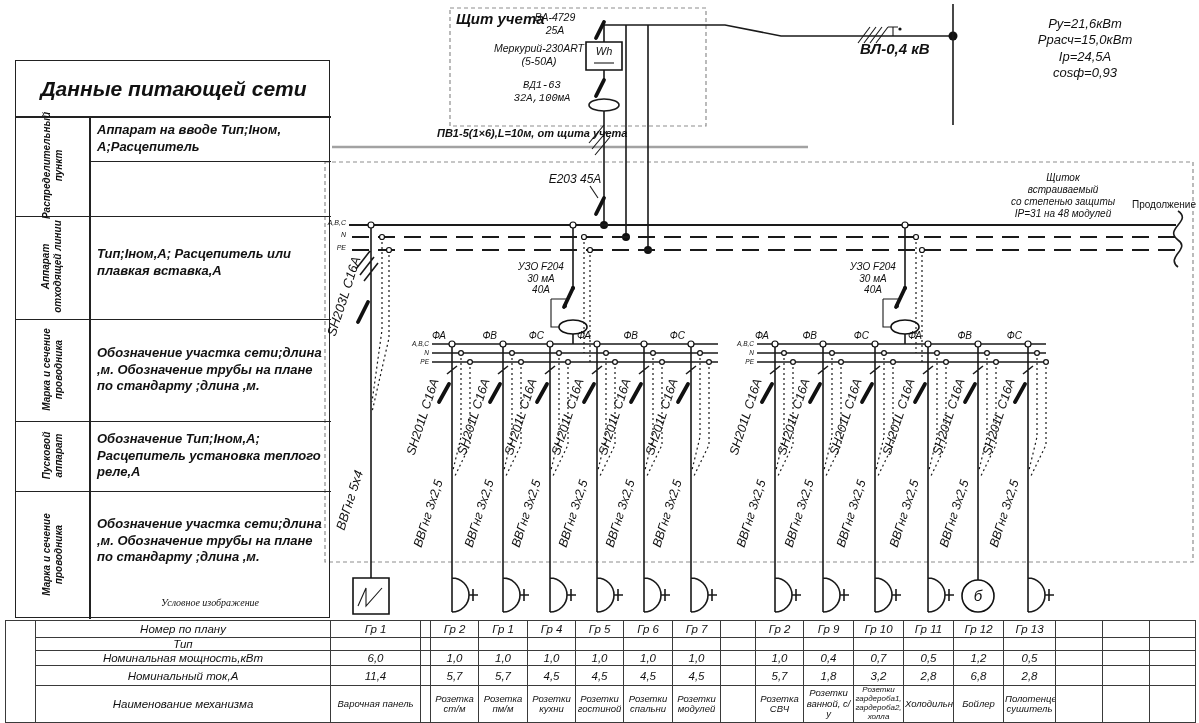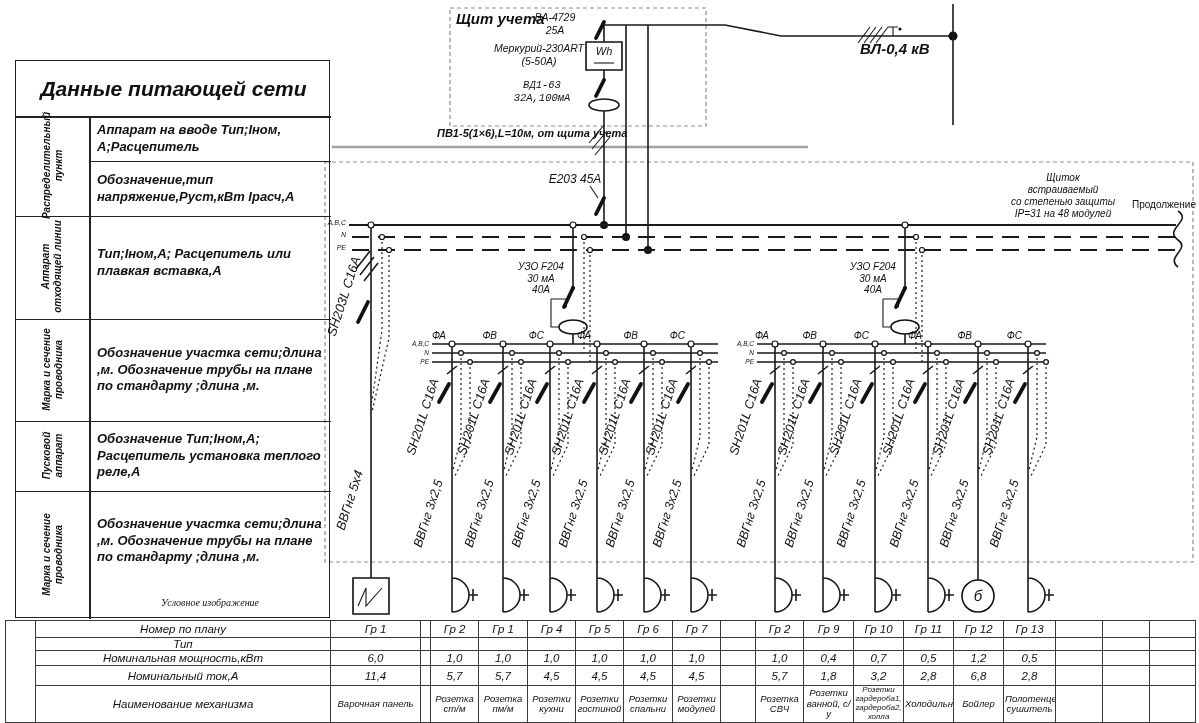--- a/index.html
+++ b/index.html
@@ -235,21 +235,20 @@
 <div id="feeder">
   <div class="cell" style="left:0;top:0;width:315px;height:55px;font-size:21px;">Данные питающей сети</div>
   <div class="hl" style="left:0;top:55px;width:315px;height:1.5px;"></div>
   <div class="vl" style="left:73px;top:55px;width:1.5px;height:503px;"></div>
   <div class="hl" style="left:73px;top:100px;width:242px;height:1px;"></div>
   <div class="hl" style="left:0;top:155px;width:315px;height:1px;"></div>
   <div class="hl" style="left:0;top:258px;width:315px;height:1px;"></div>
   <div class="hl" style="left:0;top:360px;width:315px;height:1px;"></div>
   <div class="hl" style="left:0;top:430px;width:315px;height:1px;"></div>
   <div class="cell" style="left:73px;top:55px;width:242px;height:45px;">Аппарат на вводе Тип;Iном, А;Расцепитель</div>
-  <div class="cell" style="left:73px;top:100px;width:242px;height:55px;">Обозначение,тип напряжение,Руст,кВт Iрасч,А</div>
   <div class="cell" style="left:73px;top:150px;width:242px;height:103px;">Тип;Iном,А; Расцепитель или плавкая вставка,А</div>
   <div class="cell" style="left:73px;top:258px;width:242px;height:102px;">Обозначение участка сети;длина ,м. Обозначение трубы на плане по стандарту ;длина ,м.</div>
   <div class="cell" style="left:73px;top:360px;width:242px;height:70px;">Обозначение Тип;Iном,А; Расцепитель установка теплого реле,А</div>
   <div class="cell" style="left:73px;top:430px;width:242px;height:100px;">Обозначение участка сети;длина ,м. Обозначение трубы на плане по стандарту ;длина ,м.</div>
   <div class="abs it ctr" style="left:73px;top:536px;width:242px;font-size:10px;font-family:Liberation Serif, serif;">Условное изображение</div>
 </div>
 <div class="vlabel it b" style="left:1.5px;top:128.5px;width:100px;height:73px;font-size:10px;">Распределительный пункт</div>
 <div class="vlabel it b" style="left:0px;top:230px;width:103px;height:73px;font-size:10px;">Аппарат отходящей линии</div>
 <div class="vlabel it b" style="left:0.5px;top:332.5px;width:102px;height:73px;font-size:10px;">Марка и сечение проводника</div>
 <div class="vlabel it b" style="left:16.5px;top:418.5px;width:70px;height:73px;font-size:10px;">Пусковой аппарат</div>
@@ -259,20 +258,24 @@
 <div class="abs it ctr pre" style="left:515px;top:11px;width:80px;font-size:10.5px;line-height:1.2;">ВА-4729
 25А</div>
 <div class="abs it ctr pre" style="left:488px;top:42px;width:102px;font-size:10.5px;line-height:1.25;">Меркурий-230ART
 (5-50А)</div>
 <div class="abs it ctr" style="left:586px;top:45px;width:36px;font-size:11px;">Wh</div>
 <div class="abs it ctr pre" style="left:498px;top:79px;width:88px;font-size:10.5px;line-height:1.25;font-family:Liberation Mono, monospace;">ВД1-63
 32А,100мА</div>
 <div class="abs it" style="left:437px;top:127px;font-size:11px;font-weight:600;">ПВ1-5(1×6),L=10м, от щита учета</div>
 
 <div class="abs b it" style="left:860px;top:40px;font-size:15px;">ВЛ-0,4 кВ</div>
+<div class="abs it ctr pre" style="left:1015px;top:16px;width:140px;font-size:13px;line-height:1.25;">Ру=21,6кВт
+Ррасч=15,0кВт
+Iр=24,5А
+cosф=0,93</div>
 
 <div class="abs it ctr" style="left:545px;top:172px;width:60px;font-size:12px;">Е203 45А</div>
 <div class="abs it ctr pre" style="left:988px;top:172px;width:150px;font-size:10px;line-height:1.2;">Щиток
 встраиваемый
 со степенью защиты
 IP=31 на 48 модулей</div>
 <div class="abs ctr" style="left:1130px;top:199px;width:68px;font-size:10px;">Продолжение</div>
 <div class="busl" style="left:318px;top:219px;">A,B,C</div>
 <div class="busl" style="left:318px;top:231px;">N</div>
 <div class="busl" style="left:318px;top:244px;">PE</div>

